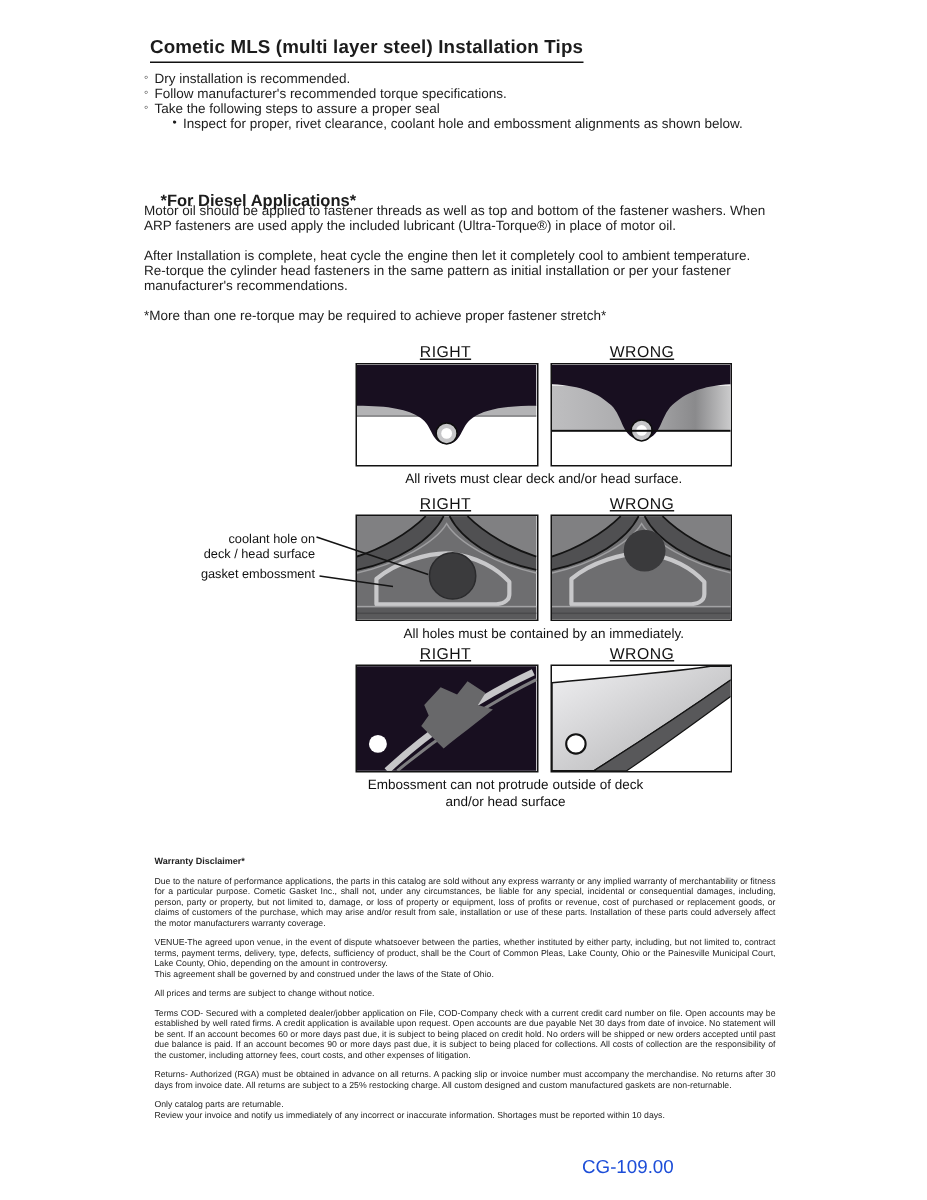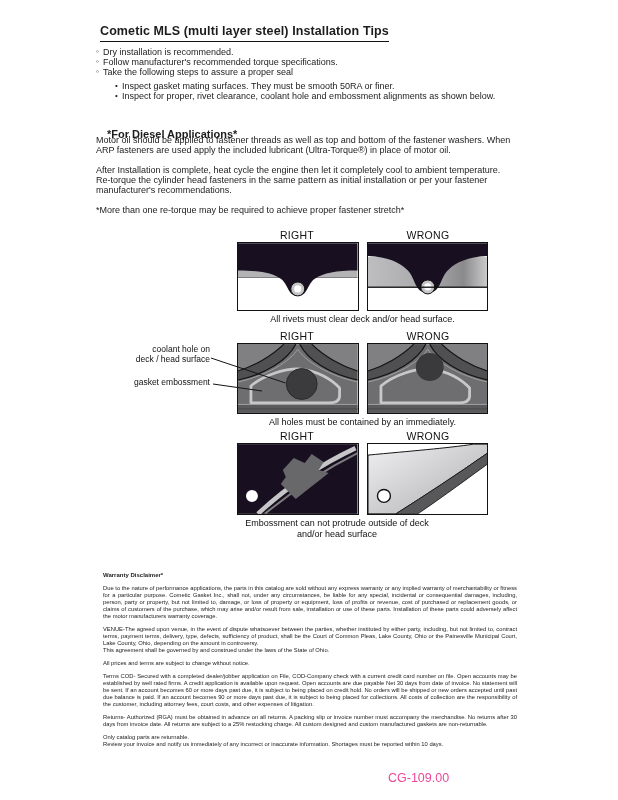--- a/index.html
+++ b/index.html
@@ -17,54 +17,53 @@
   .tip-sub::before{content:"\2022";position:absolute;left:0;top:0;font-size:8px;}
 
   .diesel-heading{position:absolute;left:96px;top:117px;margin:11px;font-size:11px;font-weight:bold;}
   .body-par{position:absolute;left:96px;margin:0;width:420px;font-size:9px;line-height:10px;}
   .p1{top:135px;}
   .p2{top:165px;}
   .p-note{top:205px;}
 
   .diagram-row{position:absolute;left:237px;width:251px;}
   .row1{top:229px;} .row2{top:330px;} .row3{top:430px;}
-  .labels{display:flex;width:251px;height:13px;}
+  .labels{display:flex;width:251px;height:13px;text-decoration:underline;}
   .labels .lab{width:120px;text-align:center;font-size:10.5px;letter-spacing:.3px;color:#111;}
   .labels .lab.wrong{margin-left:11px;}
   .boxes{display:flex;}
   .dbox{width:120px;border:1.6px solid #121212;display:block;background:#fff;}
   .dbox.wrongbox{margin-left:8px;}
   .caption{font-size:9px;line-height:11px;color:#111;margin-top:3px;text-align:center;}
   .caption.narrow{width:200px;}
 
   .side-label{position:absolute;width:92px;text-align:right;font-size:8.5px;line-height:9.5px;color:#111;}
-  .side-label.coolant{left:118px;top:345px;}
+  .side-label.coolant{left:118px;top:355px;}
   .side-label.emboss{left:118px;top:378px;}
   .leader-svg{position:absolute;left:205px;top:350px;pointer-events:none;z-index:5;}
 
   .disclaimer{position:absolute;left:103px;top:572px;width:414px;font-size:5.8px;line-height:7px;
               color:#222;text-align:justify;}
   .disclaimer h3{margin:0 0 6px 0;font-size:6px;font-weight:bold;text-align:left;}
   .disclaimer p{margin:0 0 6px 0;}
   .disclaimer p.tight{margin-bottom:0;}
 
-  .footer-code{position:absolute;left:388px;top:771px;font-size:12.5px;color:#ec4899;}
+  .footer-code{position:absolute;left:388px;top:771px;font-size:12.5px;color:#1d4ed8;}
 </style>
 </head>
 <body>
 
 <div class="page">
 
   <h1 class="page-title">Cometic MLS (multi layer steel) Installation Tips</h1>
 
   <div class="tips-list">
     <div class="tip"><span>Dry installation is recommended.</span></div>
     <div class="tip"><span>Follow manufacturer's recommended torque specifications.</span></div>
     <div class="tip"><span>Take the following steps to assure a proper seal</span></div>
-    <div class="tip-sub first"><span>Inspect gasket mating surfaces.  They must be smooth 50RA or finer.</span></div>
     <div class="tip-sub"><span>Inspect for proper, rivet clearance, coolant hole and embossment alignments as shown below.</span></div>
   </div>
 
   <h2 class="diesel-heading">*For Diesel Applications*</h2>
   <p class="body-par p1">Motor oil should be applied to fastener threads as well as top and bottom of the fastener washers. When ARP fasteners are used apply the included lubricant (Ultra-Torque®) in place of motor oil.</p>
   <p class="body-par p2">After Installation is complete, heat cycle the engine then let it completely cool to ambient temperature. Re-torque the cylinder head fasteners in the same pattern as initial installation or per your fastener manufacturer's recommendations.</p>
   <p class="body-par p-note">*More than one re-torque may be required to achieve proper fastener stretch*</p>
 
   <div class="diagram-row row1">
     <div class="labels">

